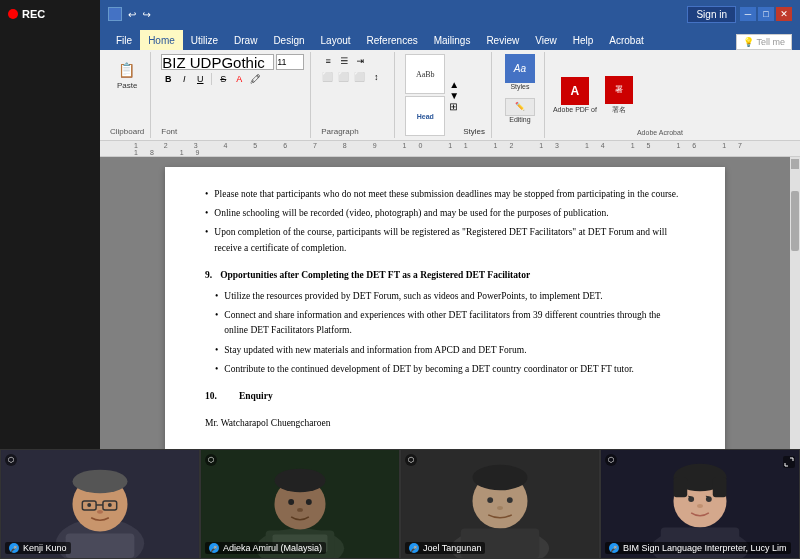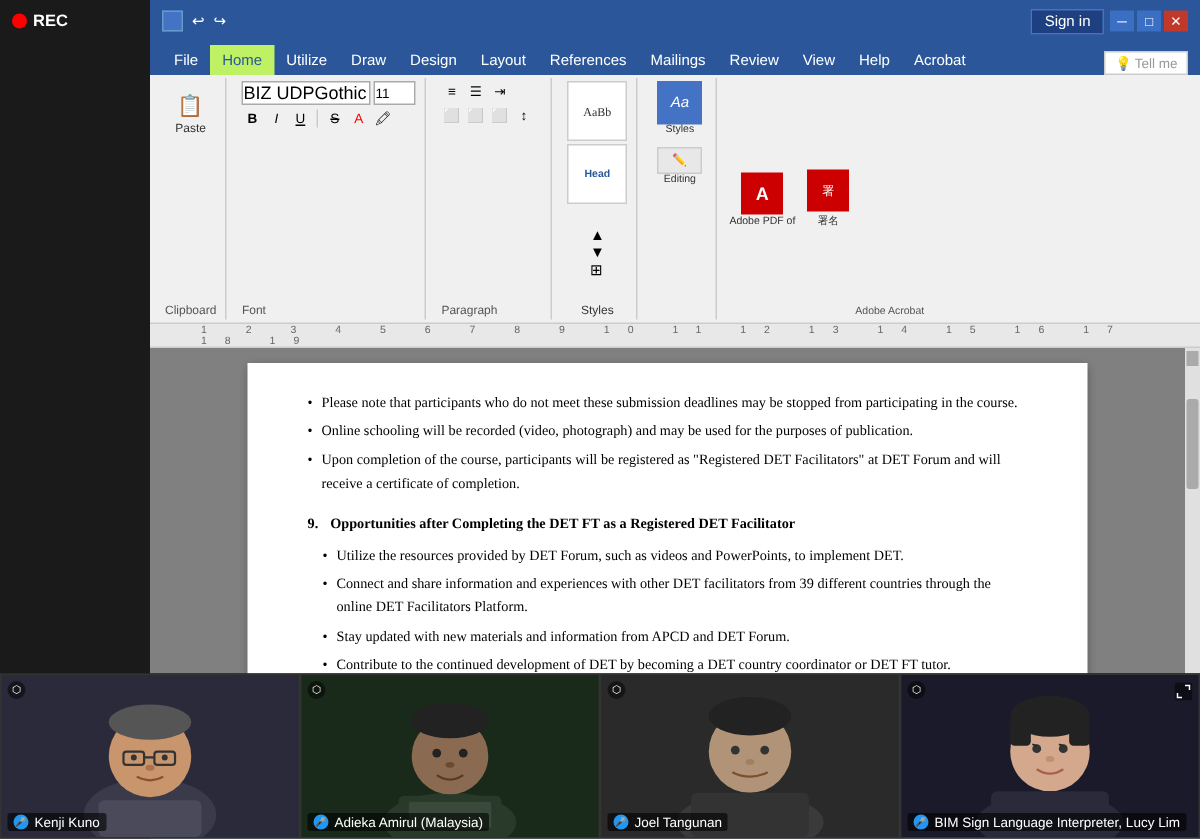--- a/index.html
+++ b/index.html
@@ -119,21 +119,21 @@
     .ribbon-tab {
       color: white;
       font-size: 10px;
       padding: 2px 8px;
       cursor: pointer;
       height: 20px;
       display: flex;
       align-items: center;
     }
     .ribbon-tab.active {
-      background: #bef264;
+      background: #fef9c3;
       color: #2b579a;
     }
 
     
     .ribbon-toolbar {
       background: #f0f0f0;
       border-bottom: 1px solid #ccc;
       display: flex;
       align-items: stretch;
       padding: 2px 4px;
@@ -169,40 +169,39 @@
     }
     .ribbon-big-btn .icon-box {
       width: 22px;
       height: 22px;
       display: flex;
       align-items: center;
       justify-content: center;
       font-size: 14px;
     }
     .font-selector {
-      width: 86px;
+      width: 113px;
       height: 16px;
-      font-size: 12px;
+      font-size: 15px;
       border: 1px solid #aaa;
       background: white;
     }
     .size-selector {
       width: 28px;
       height: 16px;
       font-size: 9px;
       border: 1px solid #aaa;
       background: white;
     }
 
     
     .styles-group {
       display: flex;
-      flex-direction: column;
-      align-items: center;
-      gap: 16px;
+      align-items: center;
+      gap: 4px;
       padding: 2px 6px;
       border-right: 1px solid #ccc;
     }
     .style-icon {
       width: 40px;
       height: 40px;
       background: white;
       border: 1px solid #ccc;
       display: flex;
       align-items: center;

